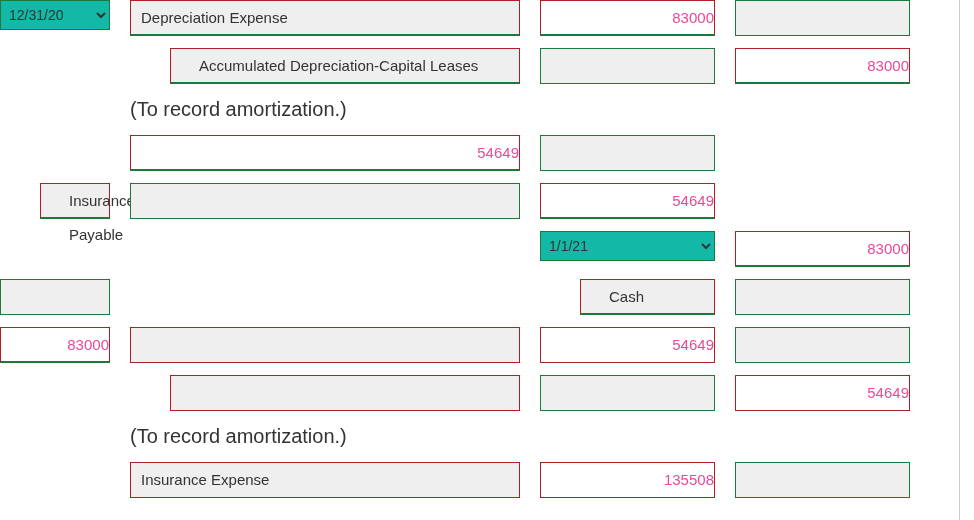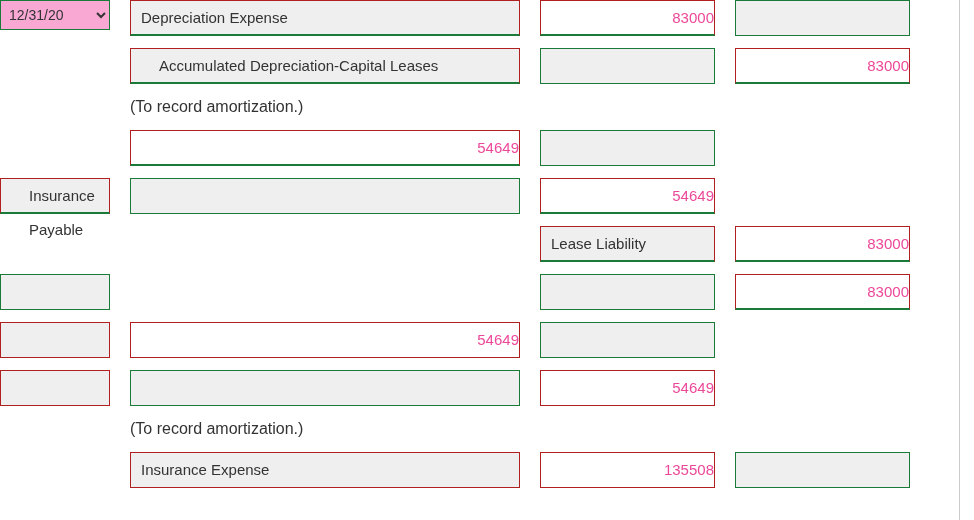--- a/index.html
+++ b/index.html
@@ -15,50 +15,50 @@
   .grid {
     display: grid;
     grid-template-columns: 110px 390px 175px 175px;
     column-gap: 20px;
     row-gap: 12px;
     padding: 0 0 4px 0;
   }
   .date-select {
     height: 30px;
     border: 1px solid #1a7a3a;
-    background: #f9a8d4;
+    background: #14b8a6;
     font-size: 14px;
     padding: 0 4px;
     color: #333;
   }
   .acct {
     height: 36px;
     line-height: 34px;
     padding: 0 10px;
     background: #efefef;
     font-size: 15px;
     color: #333;
   }
-  .acct.indent { padding-left: 28px; }
+  .acct.indent { padding-left: 28px; margin-left: 40px; }
   .acct.correct { border: 1px solid #b02020; border-bottom: 2px solid #1a7a3a; }
   .acct.wrong   { border: 1px solid #b02020; }
   .num {
     height: 36px;
     line-height: 34px;
     padding: 0 0;
     text-align: right;
     font-size: 15px;
     color: #ec4899;
   }
   .num.filled.correct { background: #fff; border: 1px solid #b02020; border-bottom: 2px solid #1a7a3a; }
   .num.filled.wrong   { background: #fff; border: 1px solid #b02020; }
   .num.blank          { background: #efefef; border: 1px solid #1a7a3a; }
   .caption {
     grid-column: 2 / 3;
-    font-size: 16px;
+    font-size: 20px;
     color: #333;
     padding: 2px 0 2px 0;
   }
   .empty {}
   .right-rule {
     position: fixed;
     top: 0;
     right: 14px;
     width: 1px;
     height: 520px;
@@ -93,25 +93,28 @@
 
   <div class="empty"></div>
   <div class="acct correct indent">Insurance Payable</div>
   <div class="num blank"></div>
   <div class="num filled correct">54649</div>
 
   <div class="empty"></div>
   <div class="empty"></div>
   <div class="empty"></div>
 
-  <div class="acct correct">Lease Liability</div>
+  <select class="date-select">
+    <option>1/1/21</option>
+  </select>
   <div class="num filled correct">83000</div>
   <div class="num blank"></div>
 
   <div class="empty"></div>
+  <div class="acct correct indent">Cash</div>
   <div class="num blank"></div>
   <div class="num filled correct">83000</div>
 
   <div class="acct wrong"></div>
   <div class="num filled wrong">54649</div>
   <div class="num blank"></div>
 
   <div class="empty"></div>
   <div class="acct wrong indent"></div>
   <div class="num blank"></div>

